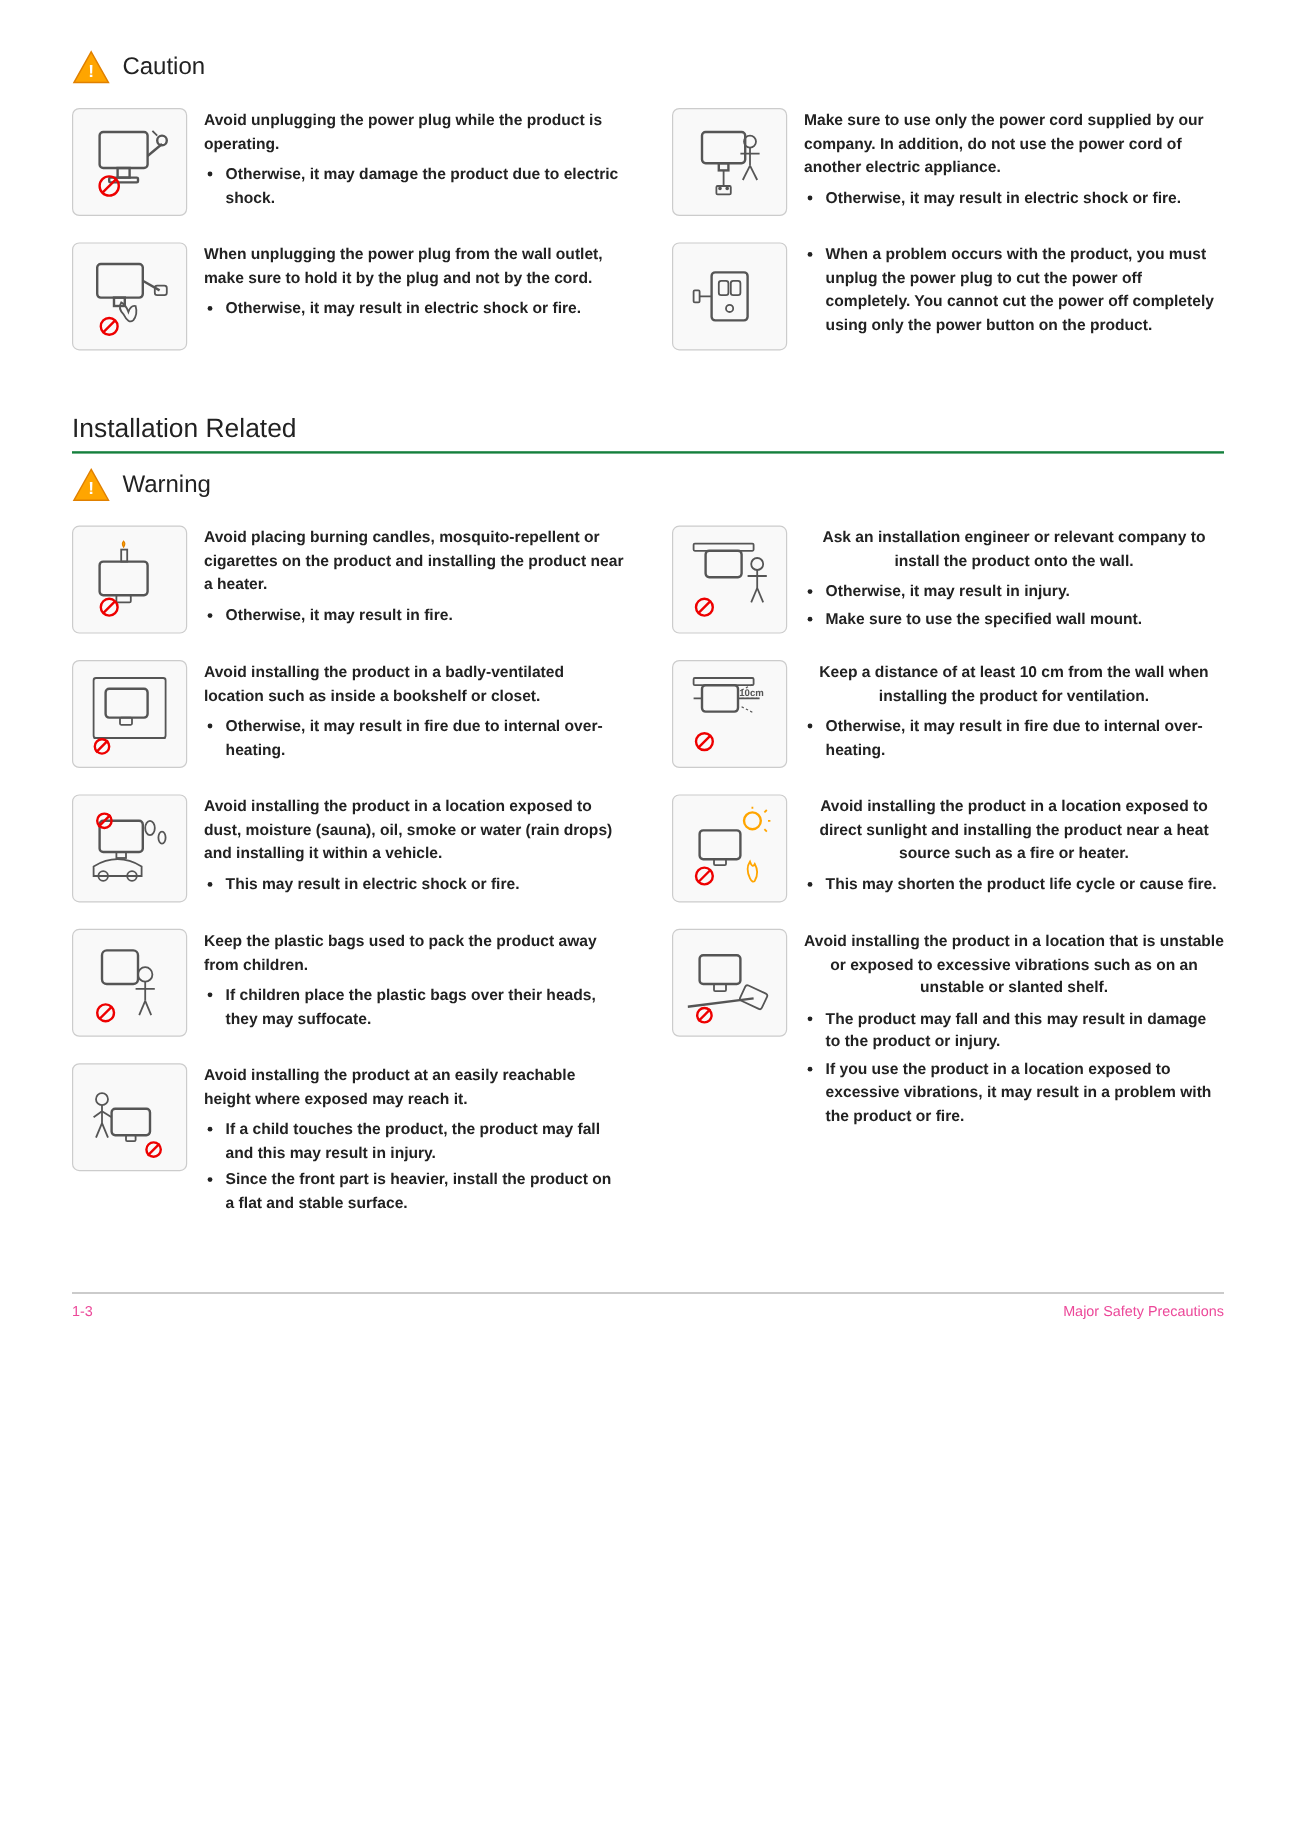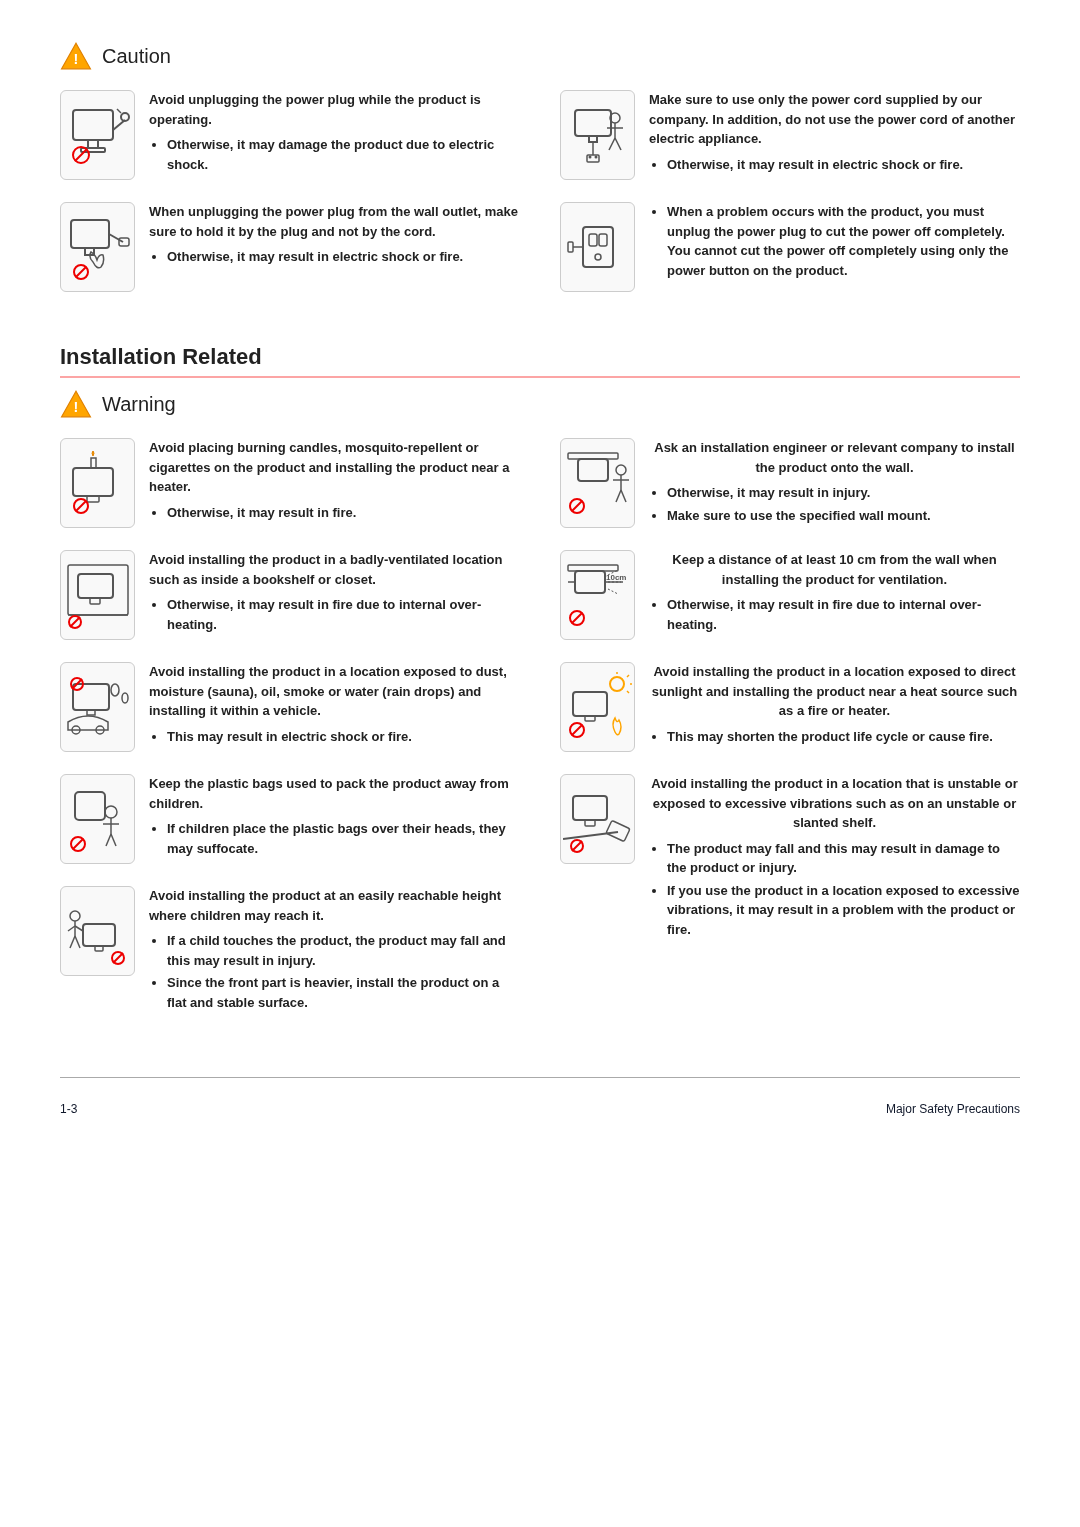--- a/index.html
+++ b/index.html
@@ -34,21 +34,21 @@
       margin-bottom: 20px;
       font-weight: bold;
     }
     .content-item {
       display: flex;
       align-items: flex-start;
       gap: 14px;
       margin-bottom: 22px;
     }
     .illus-box {
-      width: 75px;
+      width: 96px;
       height: 90px;
       flex-shrink: 0;
       border: 1px solid #ccc;
       border-radius: 6px;
       display: flex;
       align-items: center;
       justify-content: center;
       background: #f9f9f9;
       overflow: hidden;
     }
@@ -68,39 +68,39 @@
       font-size: 13px;
       line-height: 1.5;
       margin-bottom: 3px;
     }
     .installation-related {
       margin-top: 30px;
       margin-bottom: 10px;
     }
     .installation-related h1 {
       font-size: 22px;
-      font-weight: bold;
-      border-bottom: 2px solid #fca5a5;
+      font-weight: normal;
+      border-bottom: 2px solid #15803d;
       padding-bottom: 6px;
     }
     .right-col-text {
       font-size: 13px;
       line-height: 1.5;
     }
     .right-col-text p { margin-bottom: 6px; text-align: center; }
     .right-col-text ul { margin-left: 18px; }
     .right-col-text ul li { margin-bottom: 3px; }
     .footer-bar {
       border-top: 1px solid #aaa;
       margin-top: 40px;
-      padding-top: 24px;
+      padding-top: 8px;
       display: flex;
       justify-content: space-between;
       font-size: 12px;
-      color: #0f172a;
+      color: #ec4899;
     }
     .caution-section { margin-bottom: 30px; }
     .warning-section { margin-bottom: 10px; }
   </style>
 </head>
 <body>
 
 <div class="caution-section">
   <div class="section-header">
 
@@ -328,21 +328,21 @@
             <line x1="12" y1="25" x2="12" y2="40" stroke="#555" stroke-width="1.5"></line>
             <line x1="12" y1="30" x2="20" y2="35" stroke="#555" stroke-width="1.5"></line>
             <line x1="12" y1="30" x2="5" y2="35" stroke="#555" stroke-width="1.5"></line>
             <line x1="12" y1="40" x2="7" y2="52" stroke="#555" stroke-width="1.5"></line>
             <line x1="12" y1="40" x2="17" y2="52" stroke="#555" stroke-width="1.5"></line>
             <circle cx="55" cy="62" r="6" fill="none" stroke="#e00" stroke-width="2"></circle>
             <line x1="50" y1="67" x2="60" y2="57" stroke="#e00" stroke-width="2"></line>
           </svg>
         </div>
         <div class="text-block">
-          <p>Avoid installing the product at an easily reachable height where children may reach it.</p>
+          <p>Avoid installing the product at an easily reachable height where exposed may reach it.</p>
           <ul>
             <li>If a child touches the product, the product may fall and this may result in injury.</li>
             <li>Since the front part is heavier, install the product on a flat and stable surface.</li>
           </ul>
         </div>
       </div>
     </div>
 
     <div>
 

